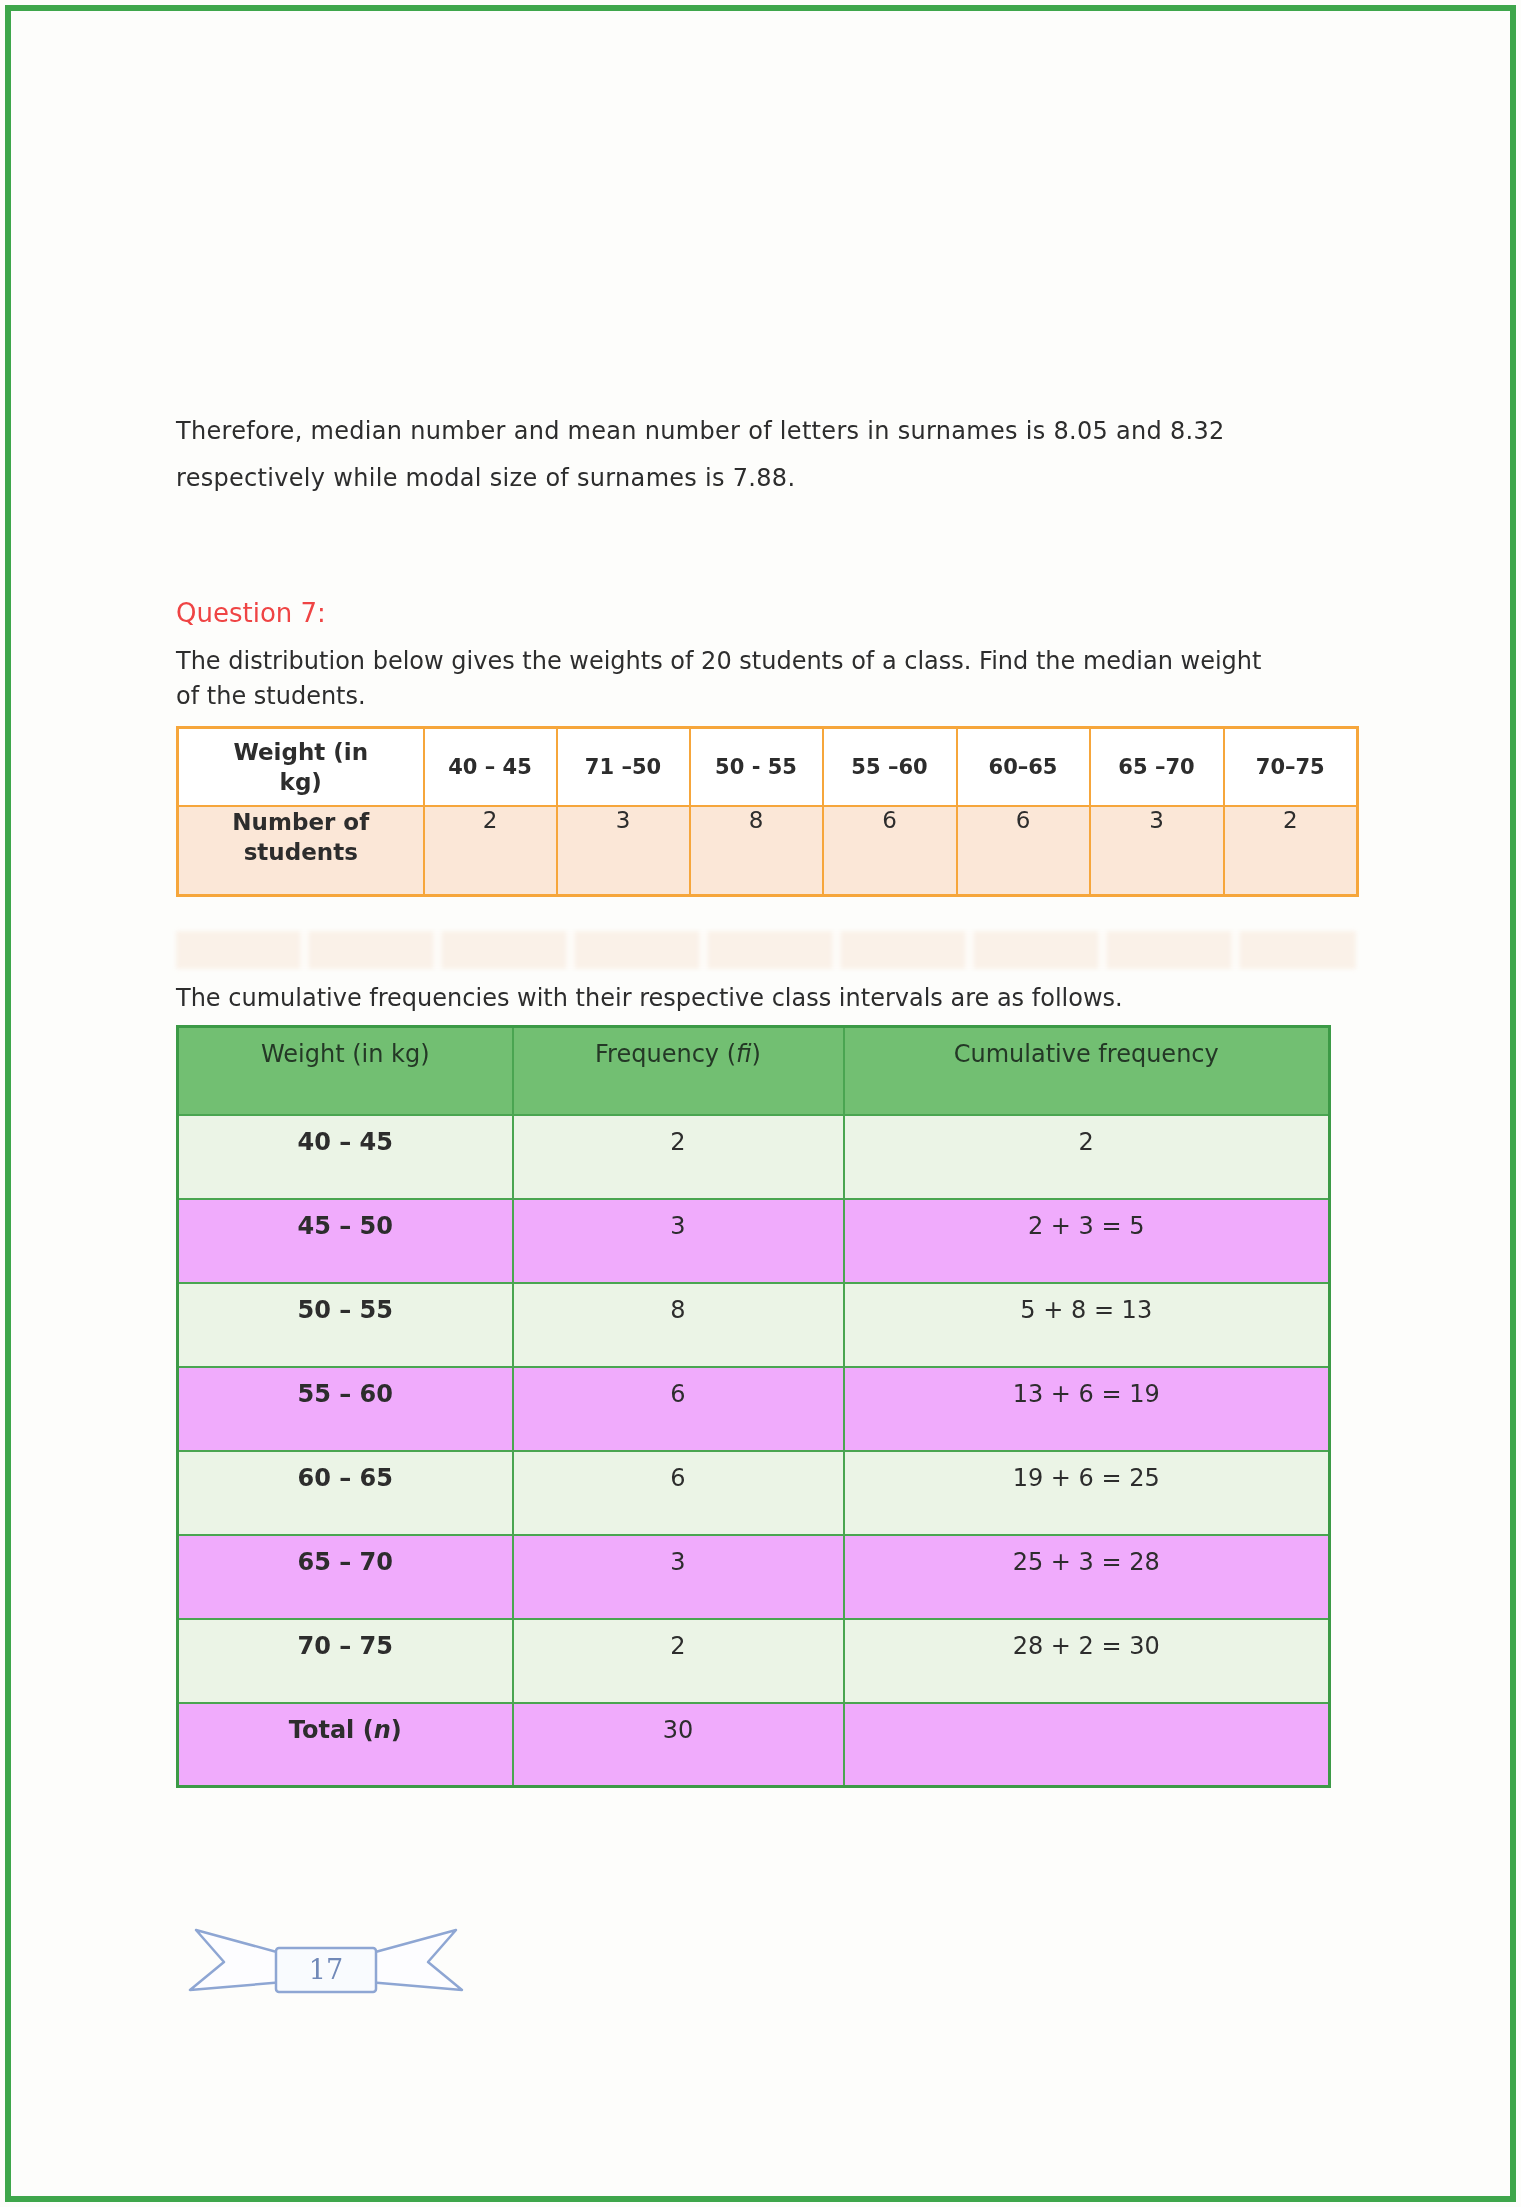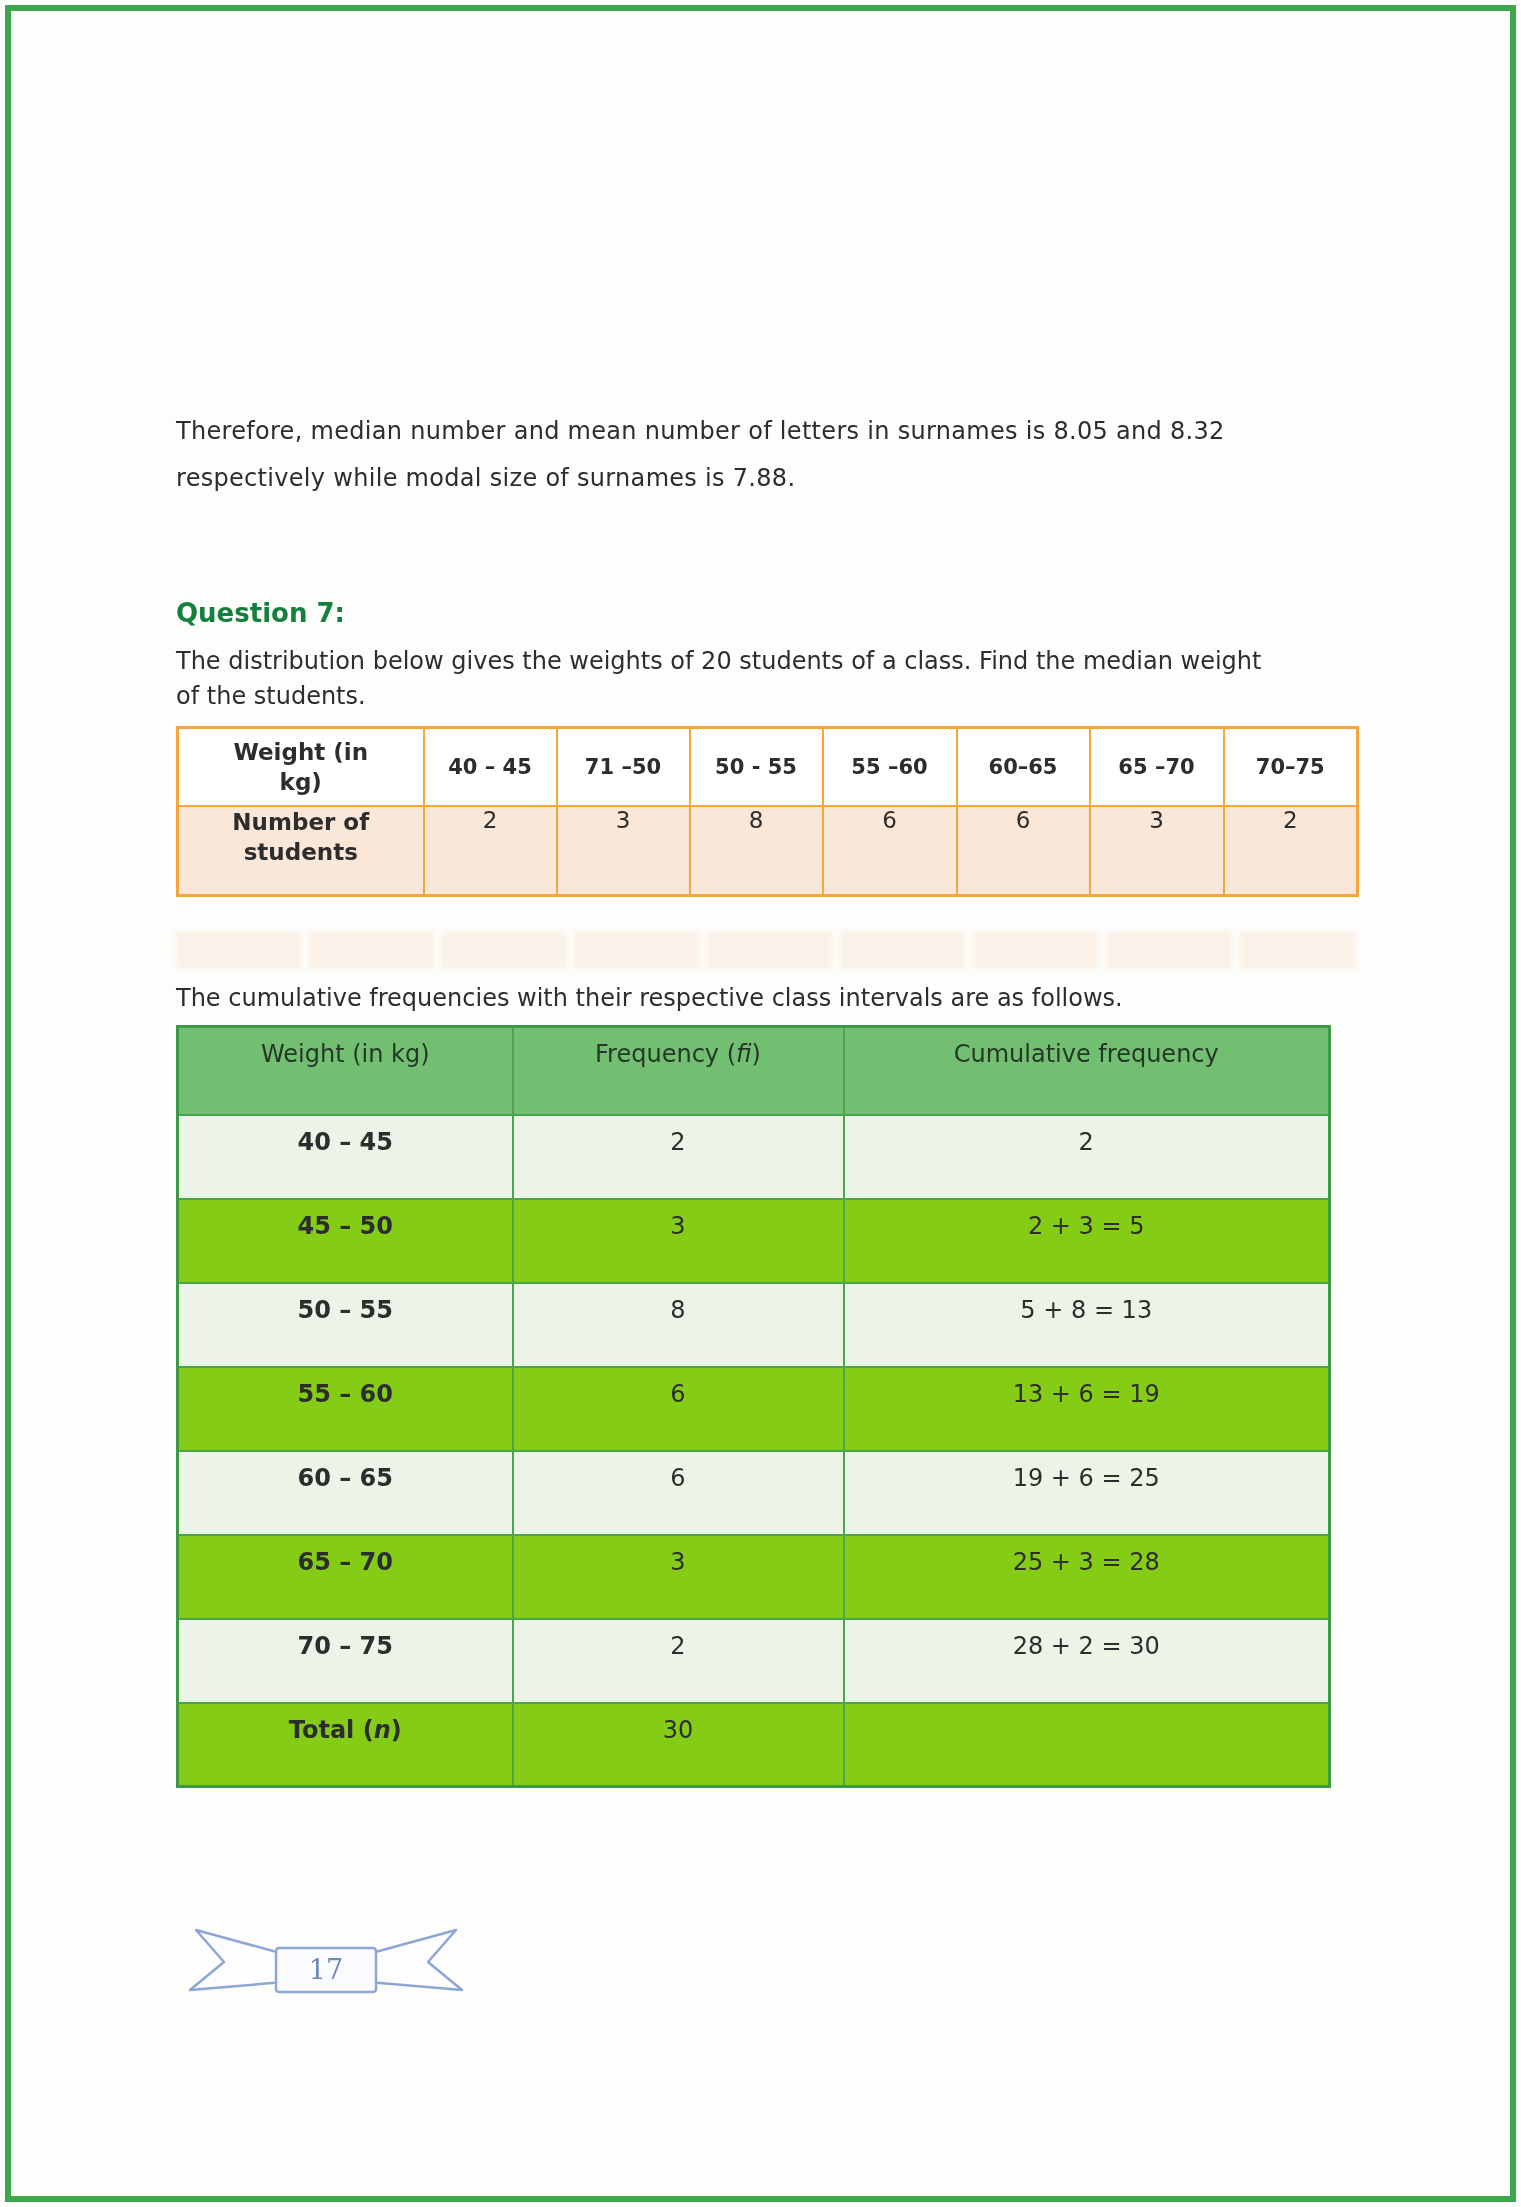--- a/index.html
+++ b/index.html
@@ -22,22 +22,22 @@
     width: 1280px;
     padding-top: 408px;
   }
   .intro {
     margin: 0;
     font-size: 24px; line-height: 47px;
     letter-spacing: 0.3px;
   }
   .q-heading {
     margin: 96px 0 0 0;
-    font-size: 26px; font-weight: bold;
-    color: #15803d;
+    font-size: 26px; font-weight: normal;
+    color: #ef4444;
   }
   .a-heading {
     margin: 26px 0 0 0;
     font-size: 26px; font-weight: bold;
     color: #2f9e42;
   }
   .q-body {
     margin: 16px 0 0 0;
     font-size: 24px; line-height: 35px;
   }
@@ -103,21 +103,21 @@
     background: #72bf72;
     color: #243826;
     font-weight: normal;
     font-size: 24px;
   }
   .a-table td {
     height: 84px;
     vertical-align: top;
     padding-top: 12px;
     font-size: 24px;
-    background: #84cc16;
+    background: #f0abfc;
   }
   .a-table td.interval { font-weight: bold; }
   .a-table tr.shade td { background: #ebf4e6; }
 
   
   .ribbon-wrap {
     margin-top: 132px;
     width: 1152px;
     display: flex; 
   }

